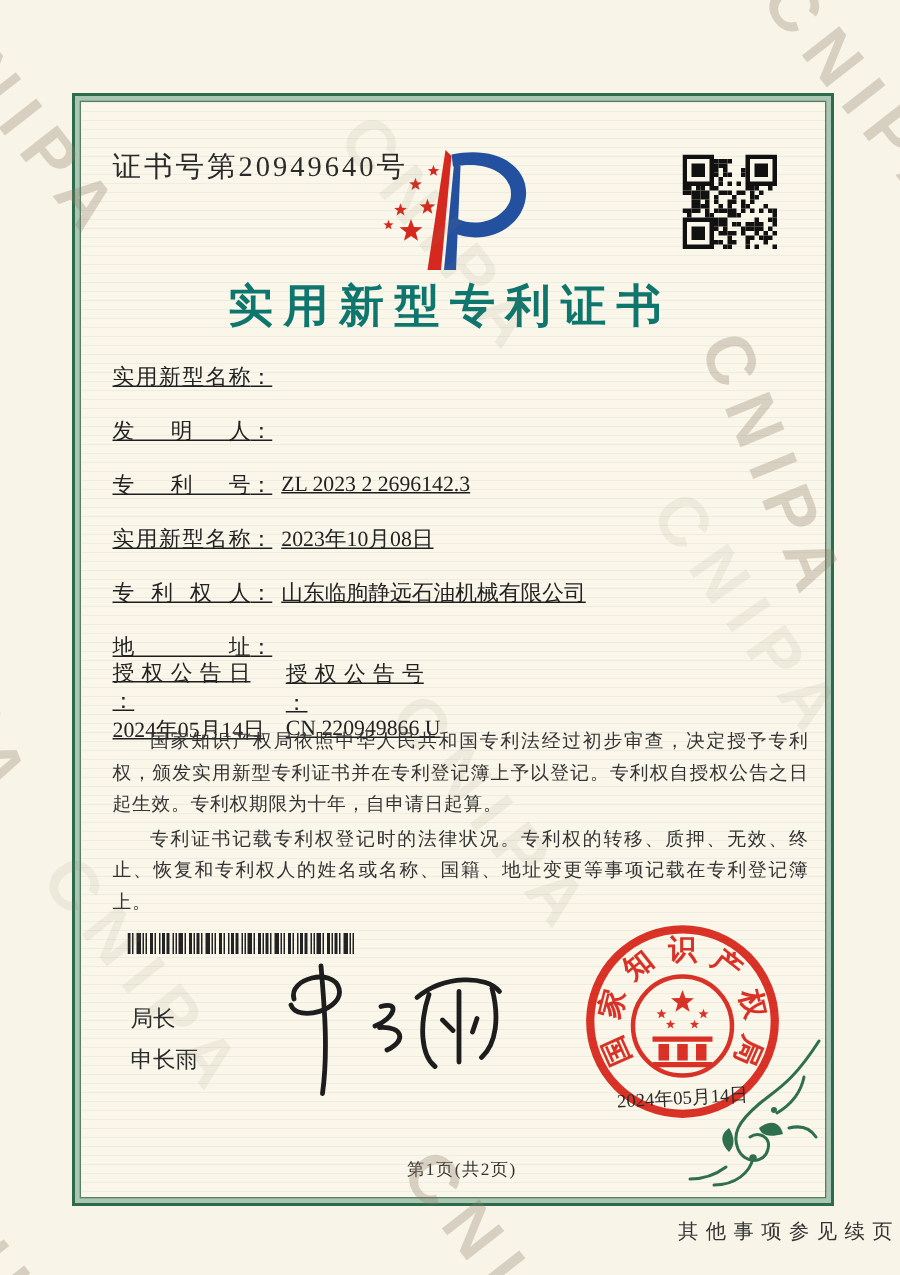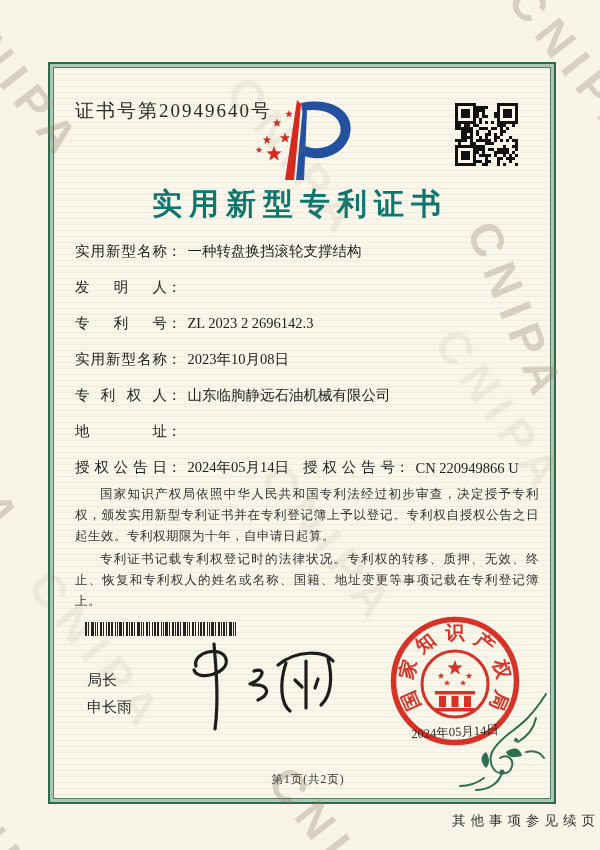--- a/index.html
+++ b/index.html
@@ -33,29 +33,29 @@
   
   .cert-no{position:absolute;left:75px;top:98px;z-index:2;
     font-size:19px;letter-spacing:2px;color:#2a2a2a;}
   .qr{position:absolute;left:455px;top:103px;width:63px;height:63px;z-index:2;}
   .logo{position:absolute;left:244px;top:94px;width:122px;height:92px;z-index:2;}
   .title{
     position:absolute;left:0;right:0;top:184px;z-index:2;text-align:center;
     font-size:30px;font-weight:bold;letter-spacing:7px;color:#0f766e;
   }
   
-  .fields{position:absolute;left:75px;top:233px;width:470px;z-index:2;}
+  .fields{position:absolute;left:75px;top:233px;width:470px;z-index:2;text-decoration:underline;}
   .field-row{height:36px;display:flex;align-items:center;font-size:14.5px;color:#222;}
   .flabel{
     display:inline-block;width:92px;flex:none;
     text-align:justify;text-align-last:justify;letter-spacing:0;
   }
   .fcolon{flex:none;margin-right:6px;}
   .fvalue{white-space:nowrap;}
-  .fgroup{display:flex;align-items:flex-end;}
+  .fgroup{display:flex;align-items:flex-start;flex-direction:column;}
   .fgroup.second{margin-left:14px;}
   
   .paras{position:absolute;left:75px;top:484px;width:464px;z-index:2;}
   .paras p{
     margin:0 0 2px 0;font-size:12.5px;line-height:21px;text-indent:2em;
     color:#333;letter-spacing:0.5px;text-align:justify;
   }
   
   .barcode{position:absolute;left:85px;top:622px;z-index:2;}
   .officer{position:absolute;left:87px;top:666px;z-index:2;
@@ -250,21 +250,20 @@
     <polygon points="45.00,16.00 45.99,18.64 48.80,18.76 46.60,20.52 47.35,23.24 45.00,21.68 42.65,23.24 43.40,20.52 41.20,18.76 44.01,18.64" fill="#d5281e"></polygon>
     <polygon points="15.00,52.50 15.86,54.81 18.33,54.92 16.40,56.45 17.06,58.83 15.00,57.47 12.94,58.83 13.60,56.45 11.67,54.92 14.14,54.81" fill="#d5281e"></polygon>
   </svg>
 
 <div class="title">实用新型专利证书</div>
 
 <div class="fields">
   <div class="field-row">
     <span class="flabel">实用新型名称</span>
       <span class="fcolon">：</span>
-    <span class="fvalue">一种转盘换挡滚轮支撑结构</span>
   </div>
   <div class="field-row">
     <span class="flabel">发明人</span>
       <span class="fcolon">：</span>
   </div>
   <div class="field-row">
     <span class="flabel">专利号</span>
       <span class="fcolon">：</span>
     <span class="fvalue">ZL 2023 2 2696142.3</span>
   </div>

